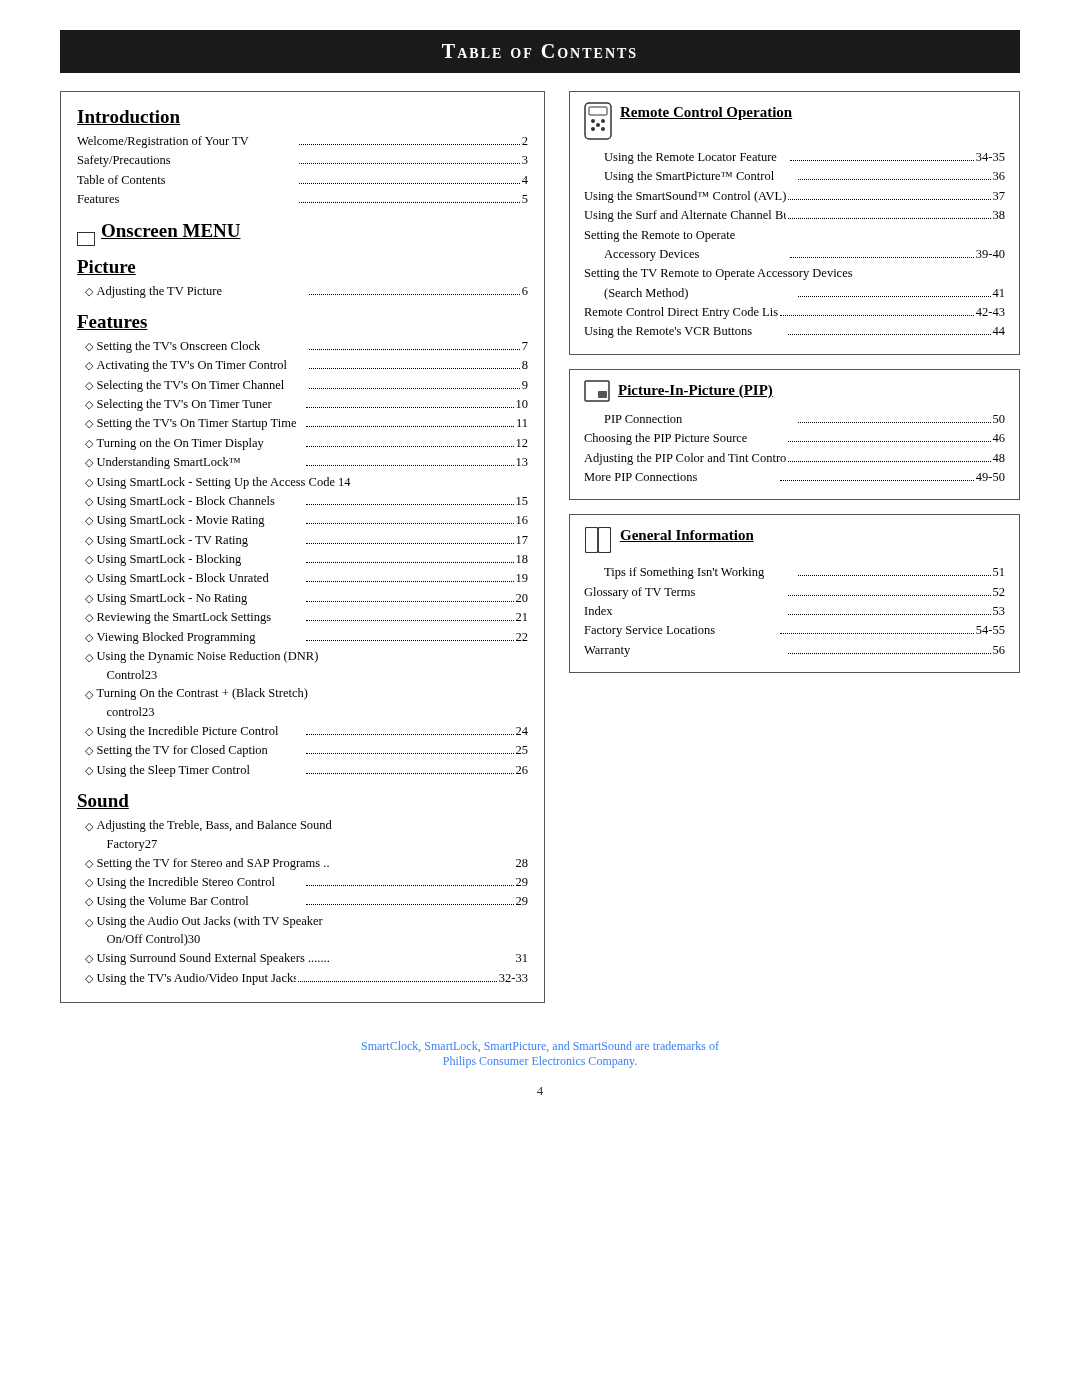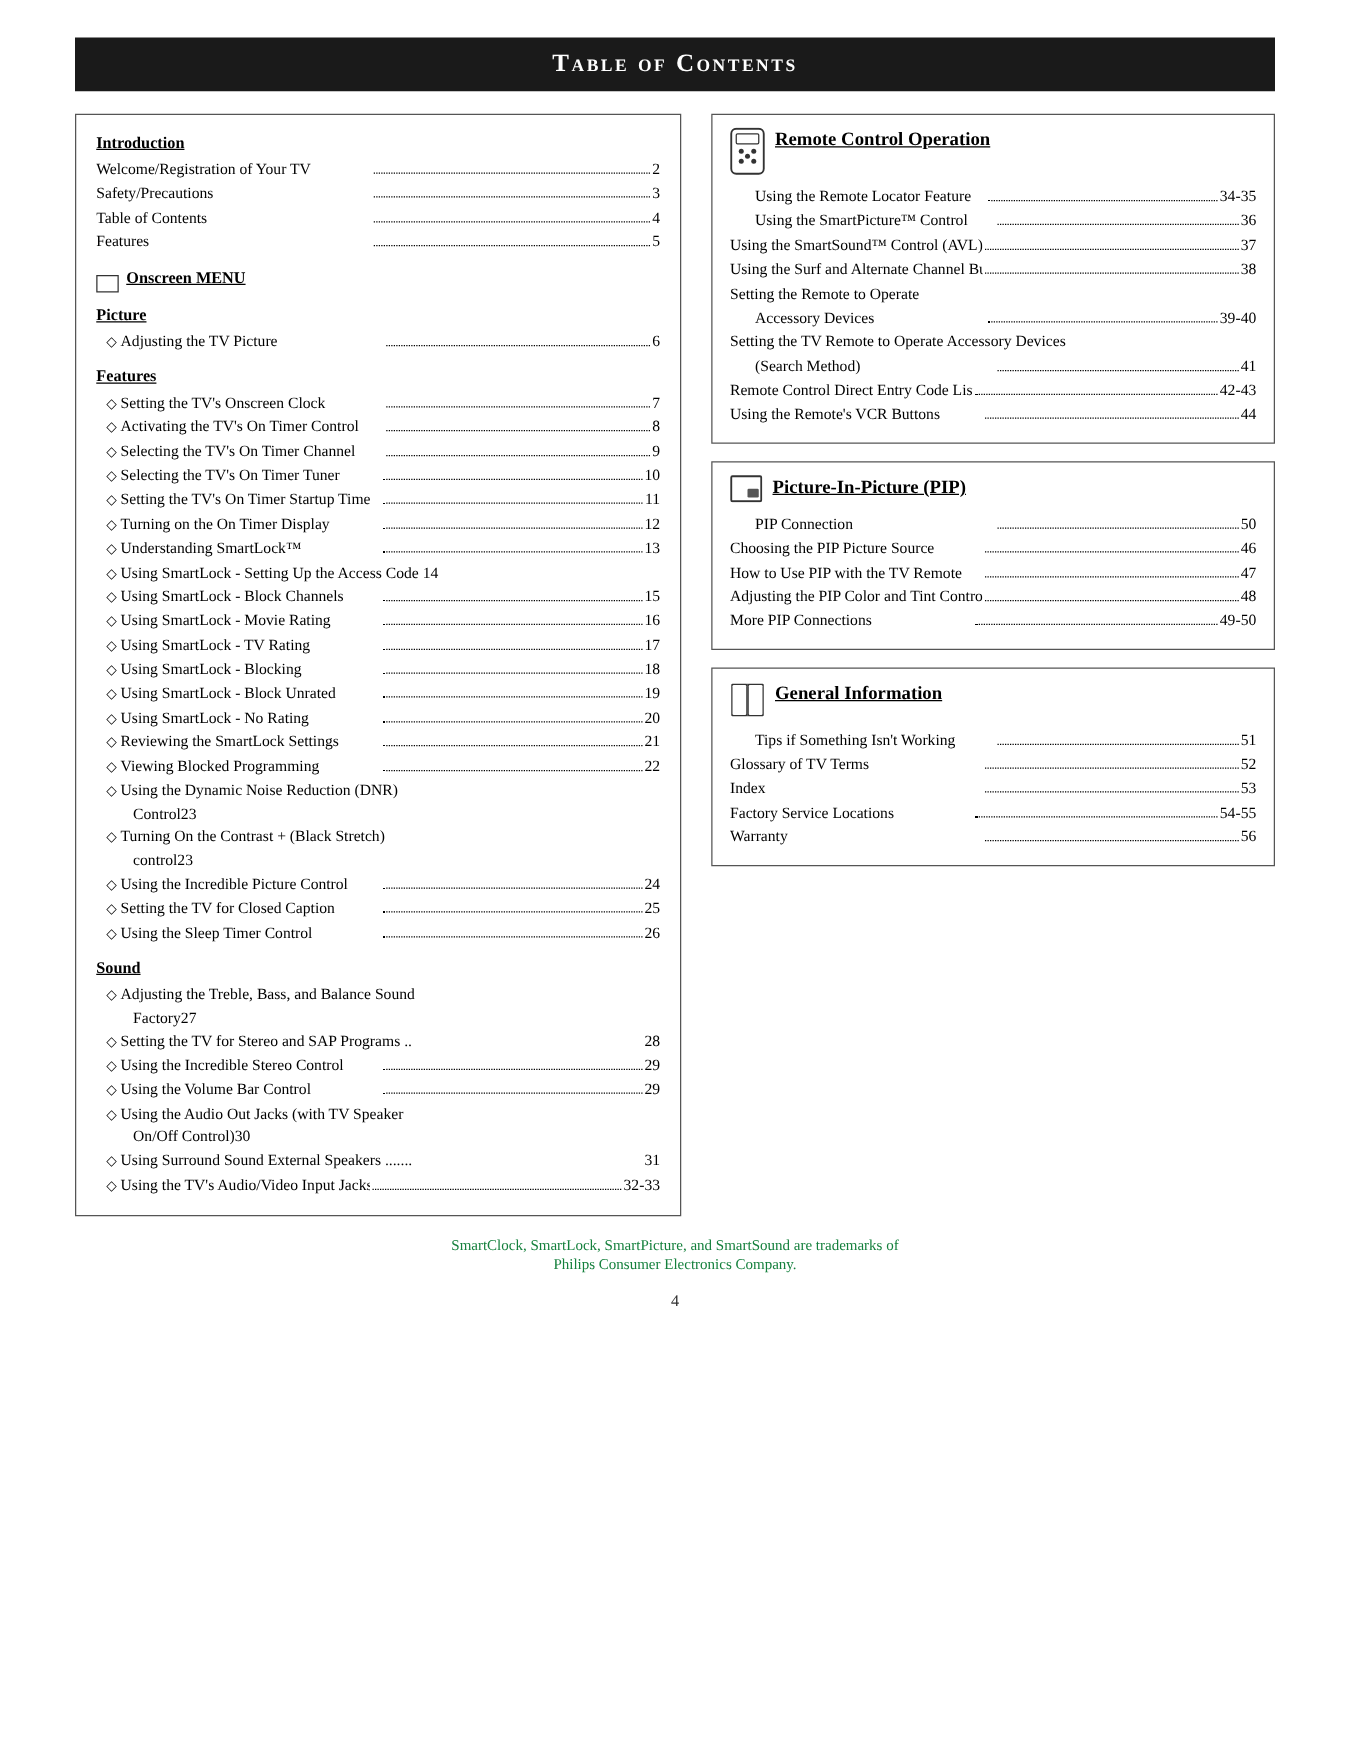--- a/index.html
+++ b/index.html
@@ -42,21 +42,21 @@
     }
 
     
     .right-col {
       flex: 1;
       min-width: 0;
     }
 
     
     .section-title {
-      font-size: 13px;
+      font-size: 19px;
       font-weight: bold;
       text-decoration: underline;
       margin-bottom: 4px;
       margin-top: 10px;
     }
     .section-title:first-child {
       margin-top: 0;
     }
 
     
@@ -127,22 +127,22 @@
       width: 18px;
       height: 14px;
       border: 1.5px solid #333;
       display: inline-block;
       background: #fff;
     }
 
     .footnote {
       text-align: center;
       font-size: 12px;
-      margin-top: 16px;
-      color: #15803d;
+      margin-top: 36px;
+      color: #3b82f6;
     }
     .page-number {
       text-align: center;
       font-size: 13px;
       margin-top: 14px;
       color: #333;
     }
   </style>
 </head>
 <body>
@@ -468,25 +468,20 @@
         <span class="label">PIP Connection</span>
         <span class="dots"></span>
         <span class="pagenum">50</span>
       </div>
       <div class="toc-entry">
         <span class="label">Choosing the PIP Picture Source</span>
         <span class="dots"></span>
         <span class="pagenum">46</span>
       </div>
       <div class="toc-entry">
-        <span class="label">How to Use PIP with the TV Remote</span>
-        <span class="dots"></span>
-        <span class="pagenum">47</span>
-      </div>
-      <div class="toc-entry">
         <span class="label">Adjusting the PIP Color and Tint Controls</span>
         <span class="dots"></span>
         <span class="pagenum">48</span>
       </div>
       <div class="toc-entry">
         <span class="label">More PIP Connections</span>
         <span class="dots"></span>
         <span class="pagenum">49-50</span>
       </div>
     </div>

